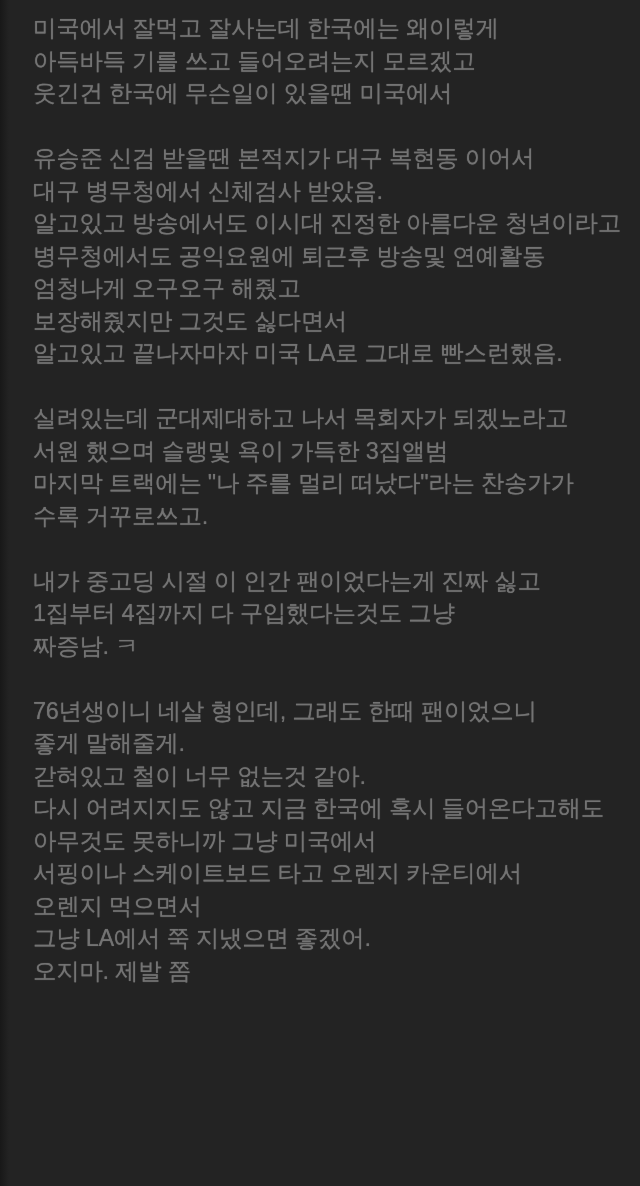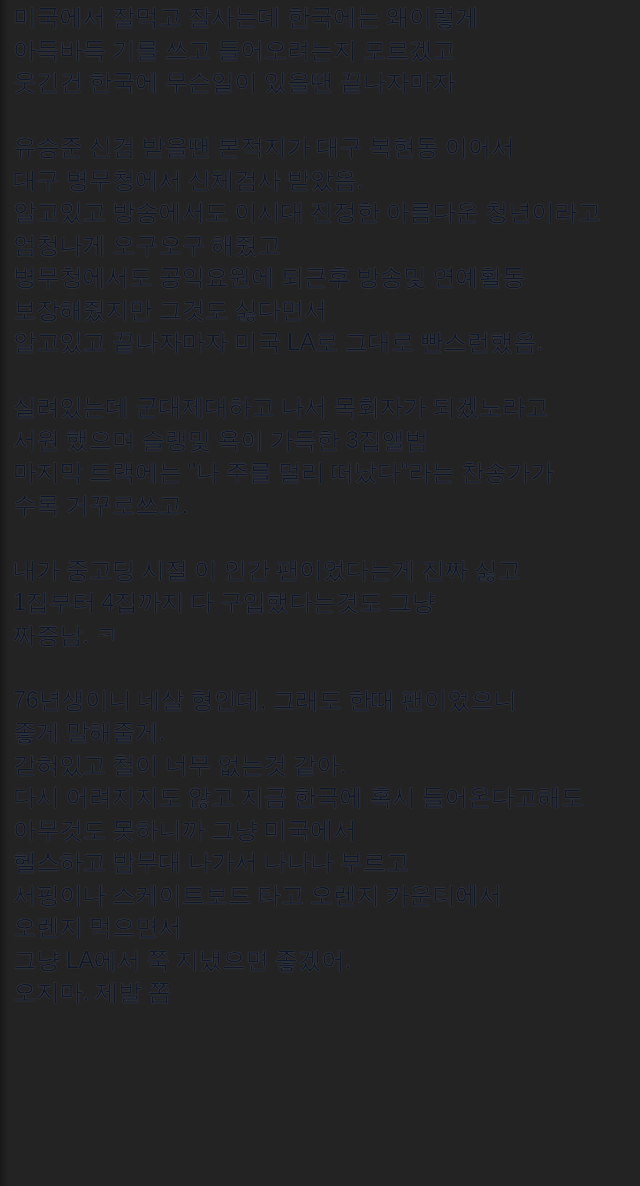--- a/index.html
+++ b/index.html
@@ -6,61 +6,61 @@
   html, body {
     width: 640px;
     height: 1186px;
     overflow: hidden;
   }
   body {
     background: linear-gradient(90deg, #181818 0px, #232323 9px, #232323 100%);
     font-family: "Liberation Sans", "DejaVu Sans", sans-serif;
   }
   .post-text {
-    padding: 1px 10px 0 13px;
-    color: #0f172a;
+    padding: 12px 10px 0 13px;
+    color: #737373;
+    margin-left: 20px;
   }
   .line {
     height: 32.5px;
     line-height: 32.5px;
     font-size: 23.5px;
     font-weight: 400;
     letter-spacing: -0.3px;
     white-space: nowrap;
     text-shadow: 0 0 1px rgba(230,230,230,0.35);
   }
 </style>
 </head>
 <body>
 
 <div class="post-text">
   <div class="line">미국에서 잘먹고 잘사는데 한국에는 왜이렇게</div>
   <div class="line">아득바득 기를 쓰고 들어오려는지 모르겠고</div>
-  <div class="line">웃긴건 한국에 무슨일이 있을땐 끝나자마자</div>
+  <div class="line">웃긴건 한국에 무슨일이 있을땐 미국에서</div>
   <div class="line"></div>
   <div class="line">유승준 신검 받을땐 본적지가 대구 복현동 이어서</div>
   <div class="line">대구 병무청에서 신체검사 받았음.</div>
   <div class="line">알고있고 방송에서도 이시대 진정한 아름다운 청년이라고</div>
+  <div class="line">병무청에서도 공익요원에 퇴근후 방송및 연예활동</div>
   <div class="line">엄청나게 오구오구 해줬고</div>
-  <div class="line">병무청에서도 공익요원에 퇴근후 방송및 연예활동</div>
   <div class="line">보장해줬지만 그것도 싫다면서</div>
   <div class="line">알고있고 끝나자마자 미국 LA로 그대로 빤스런했음.</div>
   <div class="line"></div>
   <div class="line">실려있는데 군대제대하고 나서 목회자가 되겠노라고</div>
   <div class="line">서원 했으며 슬랭및 욕이 가득한 3집앨범</div>
   <div class="line">마지막 트랙에는 "나 주를 멀리 떠났다"라는 찬송가가</div>
   <div class="line">수록 거꾸로쓰고.</div>
   <div class="line"></div>
   <div class="line">내가 중고딩 시절 이 인간 팬이었다는게 진짜 싫고</div>
   <div class="line">1집부터 4집까지 다 구입했다는것도 그냥</div>
   <div class="line">짜증남. ㅋ</div>
   <div class="line"></div>
   <div class="line">76년생이니 네살 형인데, 그래도 한때 팬이었으니</div>
   <div class="line">좋게 말해줄게.</div>
   <div class="line">갇혀있고 철이 너무 없는것 같아.</div>
   <div class="line">다시 어려지지도 않고 지금 한국에 혹시 들어온다고해도</div>
   <div class="line">아무것도 못하니까 그냥 미국에서</div>
-  <div class="line">헬스하고 밤무대 나가서 나나나 부르고</div>
   <div class="line">서핑이나 스케이트보드 타고 오렌지 카운티에서</div>
   <div class="line">오렌지 먹으면서</div>
   <div class="line">그냥 LA에서 쭉 지냈으면 좋겠어.</div>
   <div class="line">오지마. 제발 쫌</div>
 </div>
 
 </body></html>

